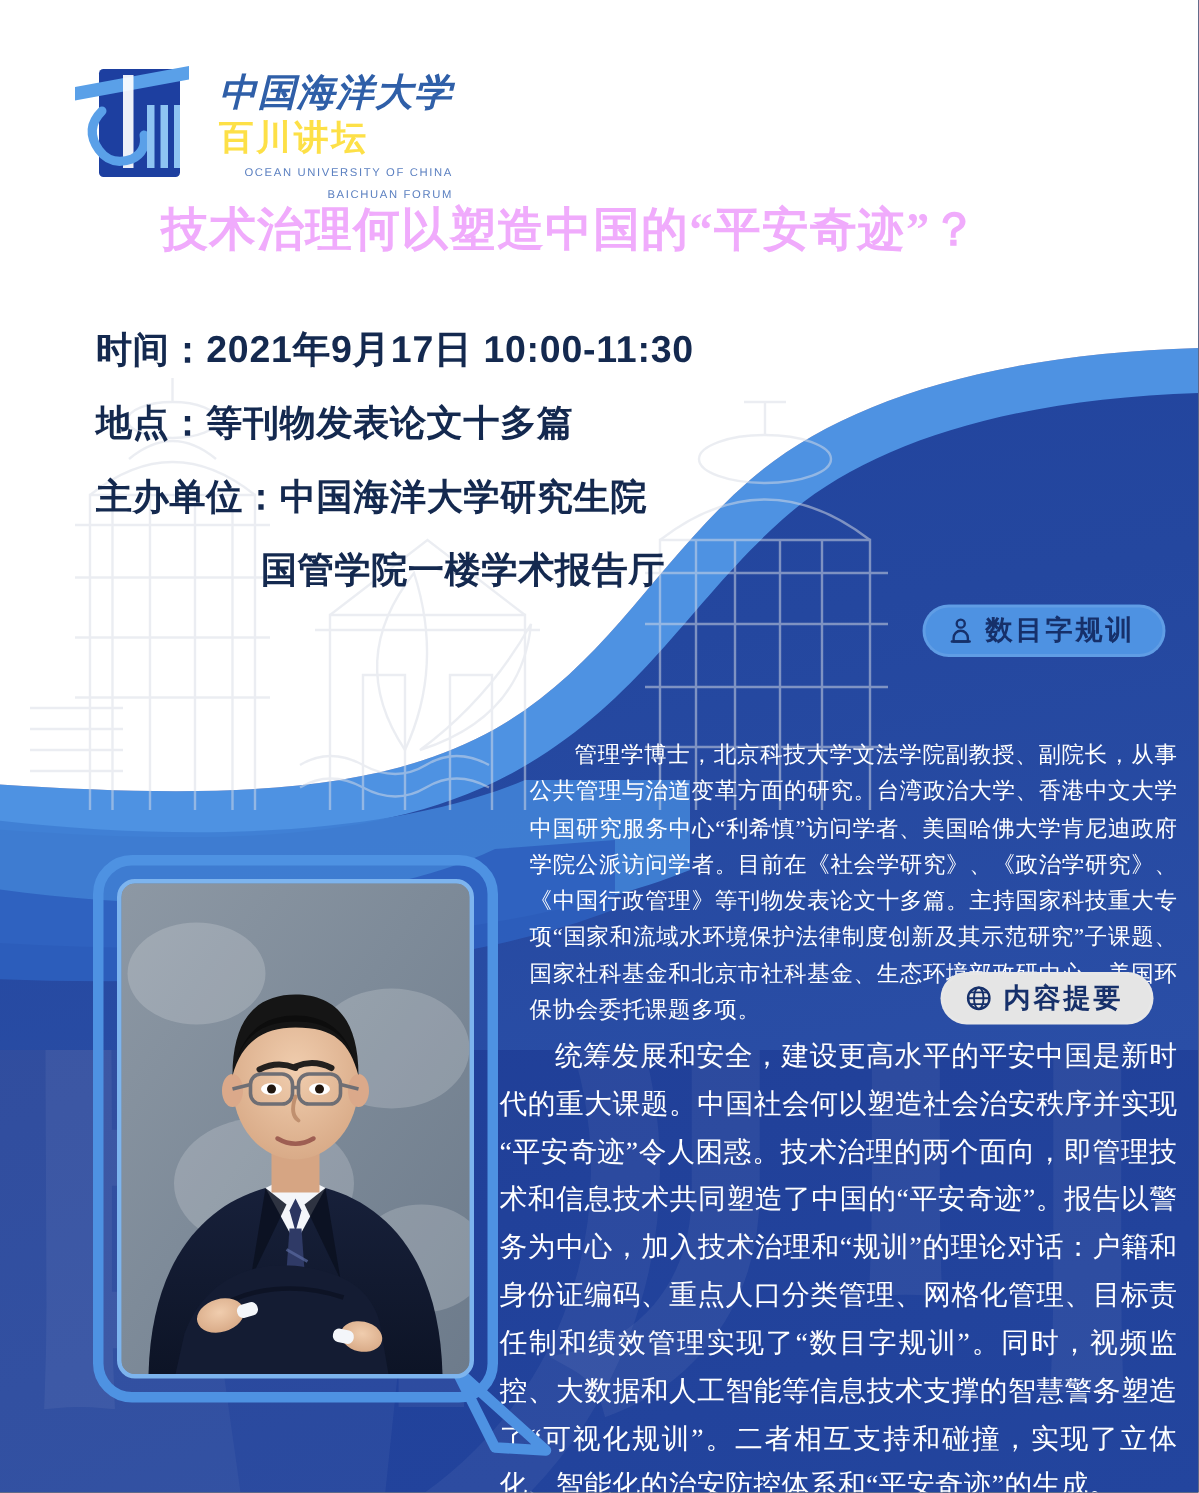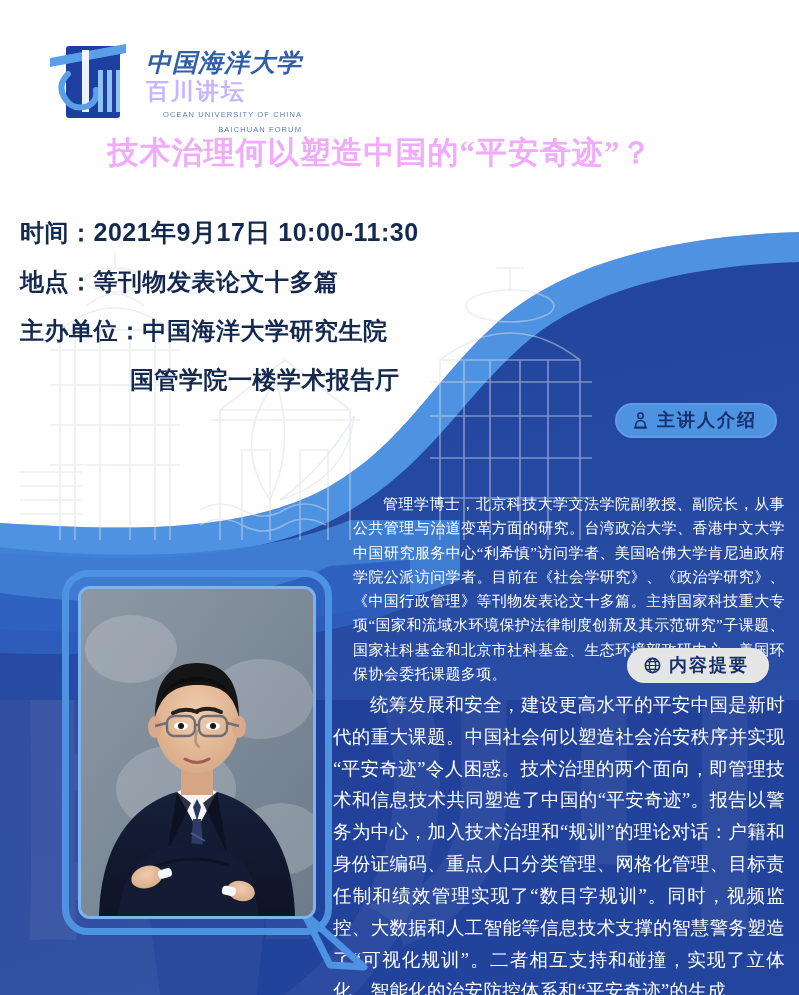--- a/index.html
+++ b/index.html
@@ -92,21 +92,21 @@
   .logo-mark{width:86px;height:84px;flex:0 0 auto;}
   .logo-text{padding-top:16px;}
   .logo-cn{
     font-family:"Liberation Serif","DejaVu Serif",serif;
     font-size:25px;font-weight:700;color:#2f5fa8;letter-spacing:1px;line-height:1.05;
     font-style:italic;
     text-align:center;
   }
   .logo-cn2{
     font-family:"Liberation Sans","DejaVu Sans",sans-serif;
-    font-size:23px;font-weight:700;color:#c4b5fd;letter-spacing:2px;line-height:1.2;margin-top:2px;
+    font-size:23px;font-weight:700;color:#fde047;letter-spacing:2px;line-height:1.2;margin-top:2px;
   }
   .logo-en{
     font-family:"Liberation Sans","DejaVu Sans",sans-serif;
     font-size:7.5px;color:#5a7fc0;letter-spacing:1.1px;line-height:1.45;margin-top:4px;text-align:right;
   }
 
   
   .title-main{
     position:absolute;left:0;top:132px;width:760px;
     text-align:center;
@@ -120,21 +120,21 @@
     font-size:30px;font-weight:700;color:#17305f;
     letter-spacing:1px;
   }
 
   
   .info{
     position:absolute;left:20px;top:216px;width:480px;
     font-family:"Liberation Serif","DejaVu Serif",serif;
     color:#14294f;
   }
-  .info-row{font-size:24px;font-weight:700;margin-bottom:17px;letter-spacing:.5px;white-space:nowrap;}
+  .info-row{font-size:24px;font-weight:700;margin-bottom:17px;letter-spacing:.5px;white-space:nowrap;margin-left:44px;}
   .info-row .val-num{font-family:"Liberation Sans","DejaVu Sans",sans-serif;font-size:25px;}
   .info-indent{padding-left:110px;}
 
   
   .badge{
     position:absolute;
     display:inline-flex;align-items:center;gap:7px;
     background:#4e92e2;
     border-radius:18px;
     padding:5px 20px 6px 16px;
@@ -280,21 +280,21 @@
       <span>国管学院一楼学术报告厅</span>
     </div>
   </div>
 
   <div class="badge" id="badge-speaker">
     <svg width="19" height="19" viewBox="0 0 24 24" aria-hidden="true">
       <circle cx="12" cy="6" r="3.4" fill="none" stroke="#16306a" stroke-width="2"></circle>
       <path d="M6 21 v-3 a6 6 0 0 1 12 0 v3 Z" fill="none" stroke="#16306a" stroke-width="2" stroke-linejoin="round"></path>
       <path d="M4.5 21 h15" stroke="#16306a" stroke-width="2" stroke-linecap="round"></path>
     </svg>
-    <span>主讲人介绍</span>
+    <span>数目字规训</span>
   </div>
 
 
   <div class="bio">管理学博士，北京科技大学文法学院副教授、副院长，从事公共管理与治道变革方面的研究。台湾政治大学、香港中文大学中国研究服务中心“利希慎”访问学者、美国哈佛大学肯尼迪政府学院公派访问学者。目前在《社会学研究》、《政治学研究》、《中国行政管理》等刊物发表论文十多篇。主持国家科技重大专项“国家和流域水环境保护法律制度创新及其示范研究”子课题、国家社科基金和北京市社科基金、生态环境部政研中心、美国环保协会委托课题多项。</div>
 
   <div class="badge" id="badge-abstract">
     <svg width="19" height="19" viewBox="0 0 24 24" aria-hidden="true">
       <circle cx="12" cy="12" r="9" fill="none" stroke="#16306a" stroke-width="2"></circle>
       <ellipse cx="12" cy="12" rx="4" ry="9" fill="none" stroke="#16306a" stroke-width="1.6"></ellipse>
       <path d="M3 12 h18 M4.8 7 h14.4 M4.8 17 h14.4" stroke="#16306a" stroke-width="1.5"></path>

